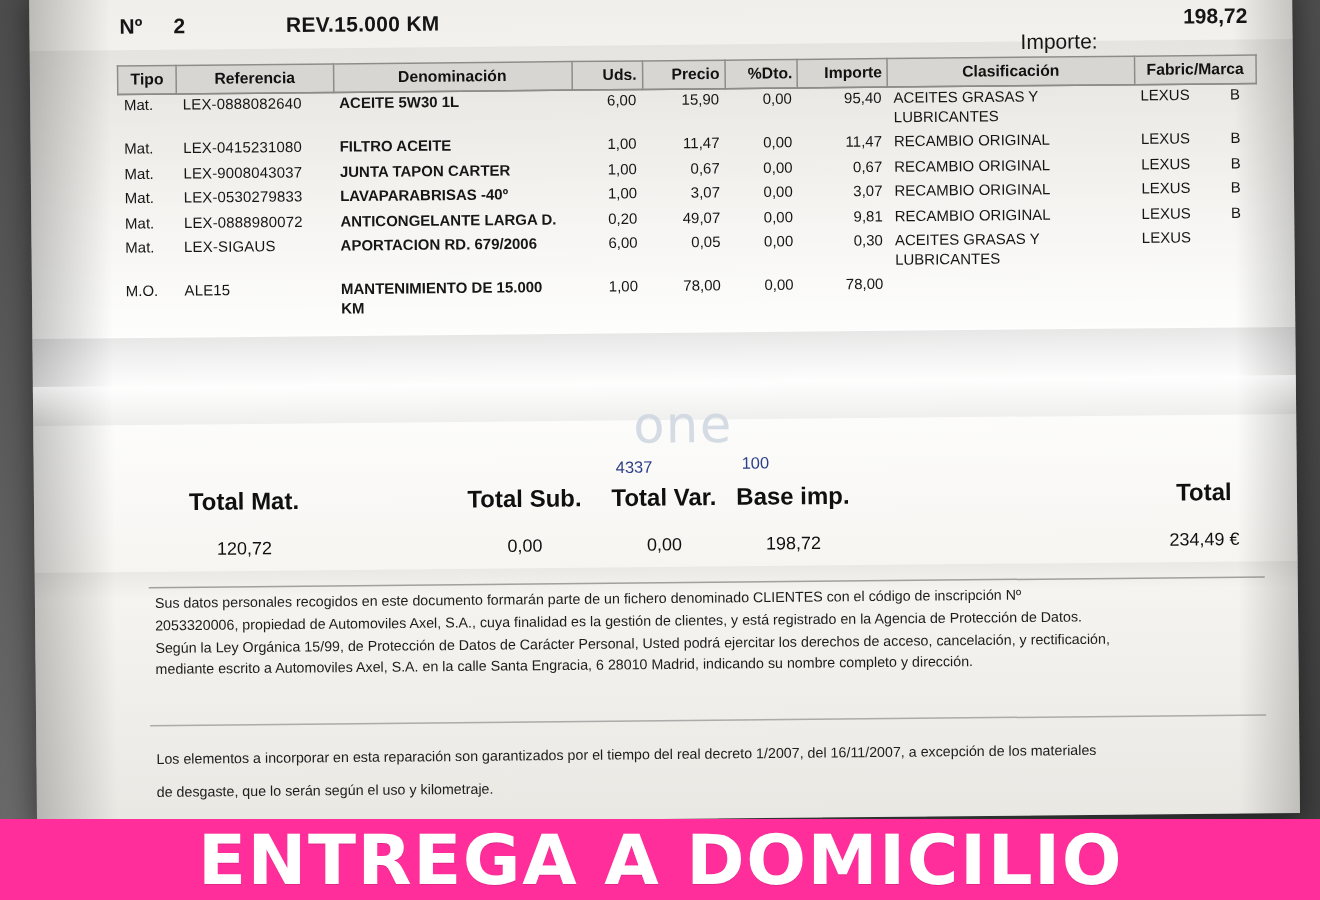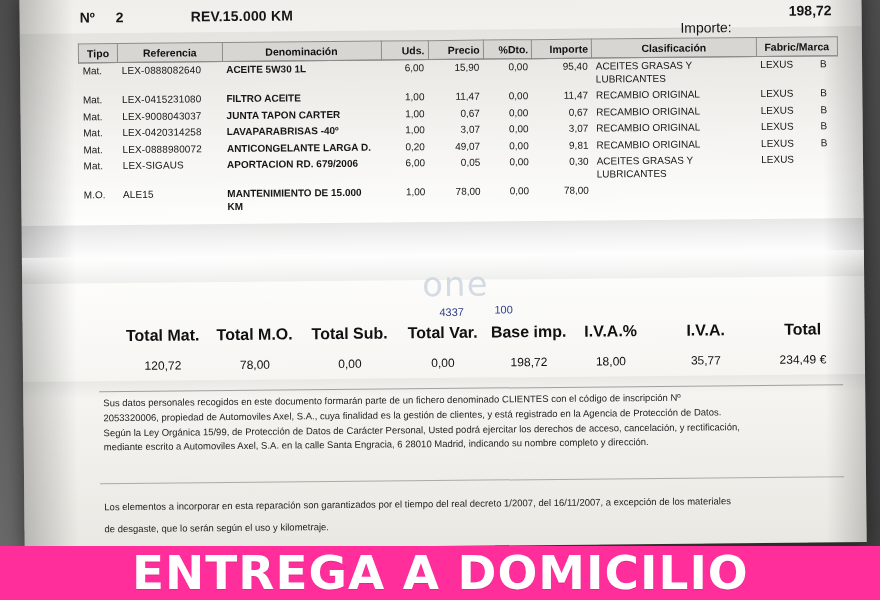--- a/index.html
+++ b/index.html
@@ -205,21 +205,21 @@
           <td class="c-uds">1,00</td>
           <td class="c-pre">0,67</td>
           <td class="c-dto">0,00</td>
           <td class="c-imp">0,67</td>
           <td class="c-cla">RECAMBIO ORIGINAL</td>
           <td class="c-fab">LEXUS</td>
           <td class="c-mar">B</td>
         </tr>
         <tr>
           <td class="c-tipo">Mat.</td>
-          <td class="c-ref ref">LEX-0420314258</td>
+          <td class="c-ref ref">LEX-0530279833</td>
           <td class="c-den den">LAVAPARABRISAS -40º</td>
           <td class="c-uds">1,00</td>
           <td class="c-pre">3,07</td>
           <td class="c-dto">0,00</td>
           <td class="c-imp">3,07</td>
           <td class="c-cla">RECAMBIO ORIGINAL</td>
           <td class="c-fab">LEXUS</td>
           <td class="c-mar">B</td>
         </tr>
         <tr>
@@ -261,49 +261,37 @@
       </tbody>
     </table>
 
     <div class="watermark">one</div>
 
     <div class="totals">
       <div class="cell" style="left:0px;width:80px;">
         <div class="lbl">Total Mat.</div>
         <div class="val">120,72</div>
       </div>
-      <div class="cell" style="left:92px;width:80px;">
-        <div class="lbl">Total M.O.</div>
-        <div class="val">78,00</div>
-      </div>
       <div class="cell" style="left:186px;width:82px;">
         <div class="lbl">Total Sub.</div>
         <div class="val">0,00</div>
       </div>
       <div class="cell" style="left:280px;width:80px;">
         <div class="lbl">Total Var.</div>
         <div class="val">0,00</div>
       </div>
       <div class="cell" style="left:366px;width:80px;">
         <div class="lbl">Base imp.</div>
         <div class="val">198,72</div>
       </div>
-      <div class="cell" style="left:452px;width:72px;">
-        <div class="lbl">I.V.A.%</div>
-        <div class="val">18,00</div>
-      </div>
-      <div class="cell" style="left:548px;width:70px;">
-        <div class="lbl">I.V.A.</div>
-        <div class="val">35,77</div>
-      </div>
       <div class="cell" style="left:638px;width:84px;">
         <div class="lbl">Total</div>
         <div class="val">234,49 €</div>
       </div>
-      <div class="pencil" style="left:288px;top:-18px;margin-left:29px;">4337</div>
+      <div class="pencil" style="left:288px;top:-18px;">4337</div>
       <div class="pencil" style="left:372px;top:-20px;">100</div>
     </div>
 
     <div class="legal">
       <div class="rule"></div>
       <p>Sus datos personales recogidos en este documento formarán parte de un fichero denominado CLIENTES  con el código de inscripción Nº</p>
       <p>2053320006, propiedad de Automoviles Axel, S.A., cuya finalidad es la gestión de clientes, y está registrado en la Agencia de Protección de Datos.</p>
       <p>Según la Ley Orgánica 15/99, de Protección de Datos de Carácter Personal, Usted podrá ejercitar los derechos de acceso, cancelación, y rectificación,</p>
       <p>mediante escrito a Automoviles Axel, S.A. en la calle Santa Engracia, 6 28010 Madrid, indicando su nombre completo y dirección.</p>
     </div>

